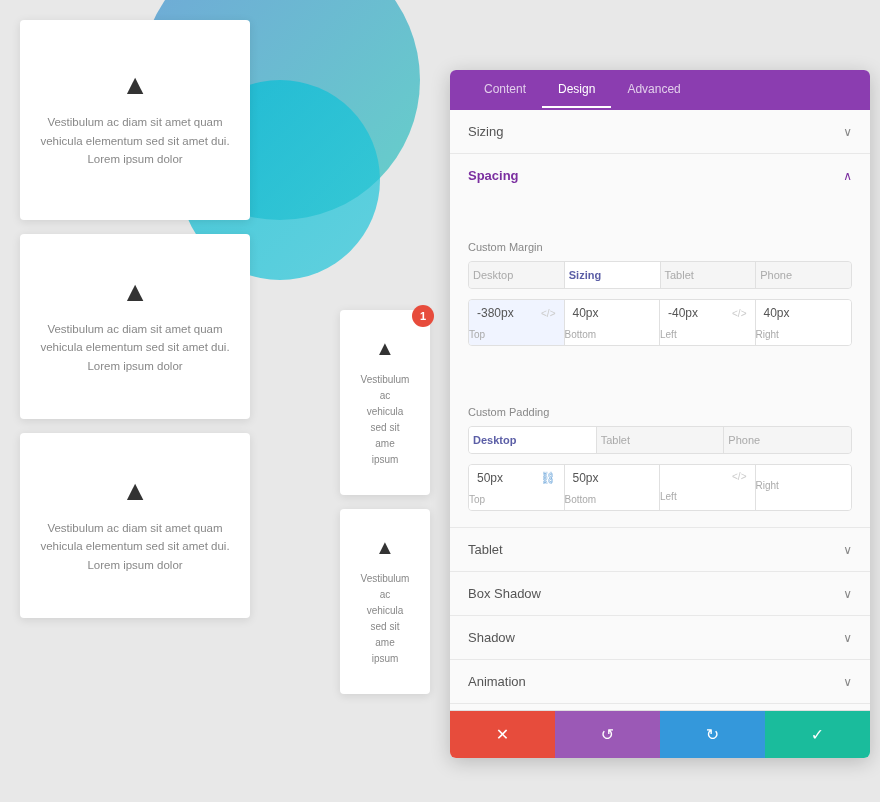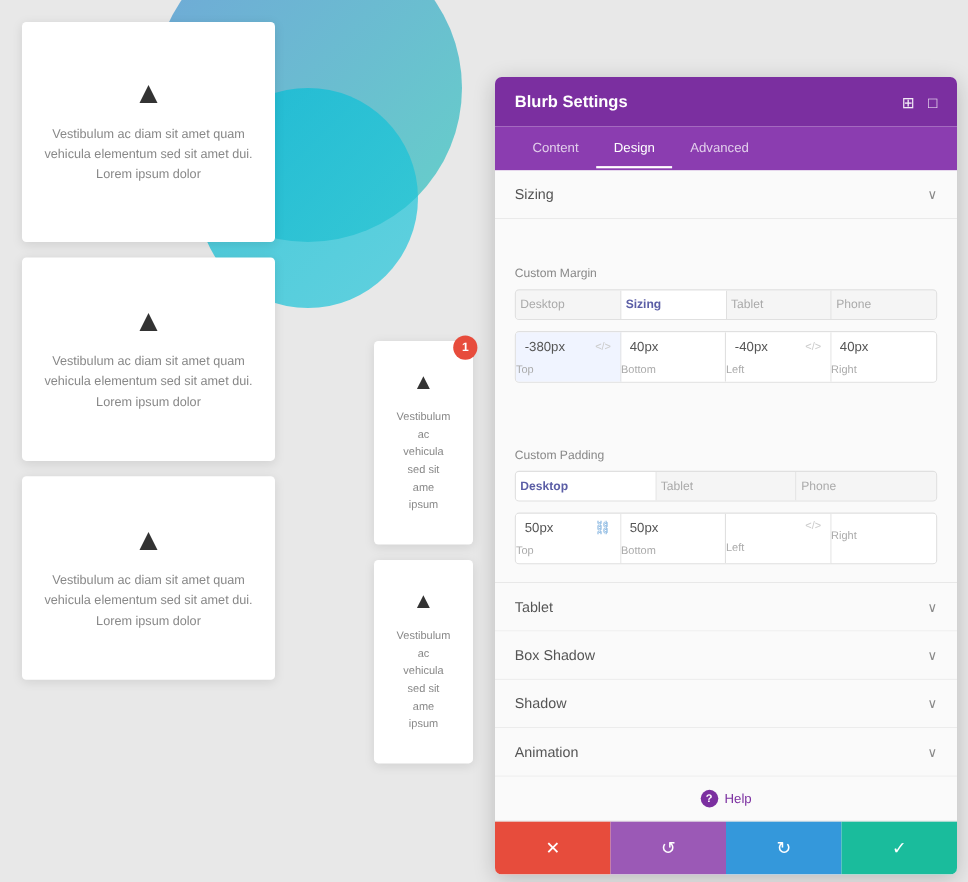--- a/index.html
+++ b/index.html
@@ -431,44 +431,41 @@
     <div class="card card-partial">
       <div class="card-icon" style="font-size:20px">▲</div>
       <div class="card-text" style="font-size:10px">Vestibulum ac<br>vehicula<br>sed sit ame<br>ipsum</div>
     </div>
   </div>
 
   <div class="badge-1">1</div>
 
   <div class="settings-panel">
 
-    <div class="panel-header">
-      <span class="panel-title">Blurb Settings</span>
-      <div class="panel-header-icons">
-        <span class="panel-header-icon">⊞</span>
-        <span class="panel-header-icon">□</span>
-      </div>
-    </div>
 
     <div class="panel-tabs">
       <div class="panel-tab">Content</div>
       <div class="panel-tab active">Design</div>
       <div class="panel-tab">Advanced</div>
     </div>
 
     <div class="panel-body">
 
       <div class="section">
         <div class="section-header">
           <span class="section-title">Sizing</span>
           <span class="chevron">∨</span>
         </div>
       </div>
 
       <div class="section">
+        <div class="section-header">
+          <span class="section-title purple">Spacing</span>
+          <span class="chevron" style="color:#7b2fa0">∧</span>
+        </div>
 
         <div class="section-content">
 
           <div class="subsection-label">Custom Margin</div>
 
           <div class="device-tabs">
             <div class="device-tab">Desktop</div>
             <div class="device-tab active">Sizing</div>
             <div class="device-tab">Tablet</div>
             <div class="device-tab">Phone</div>

